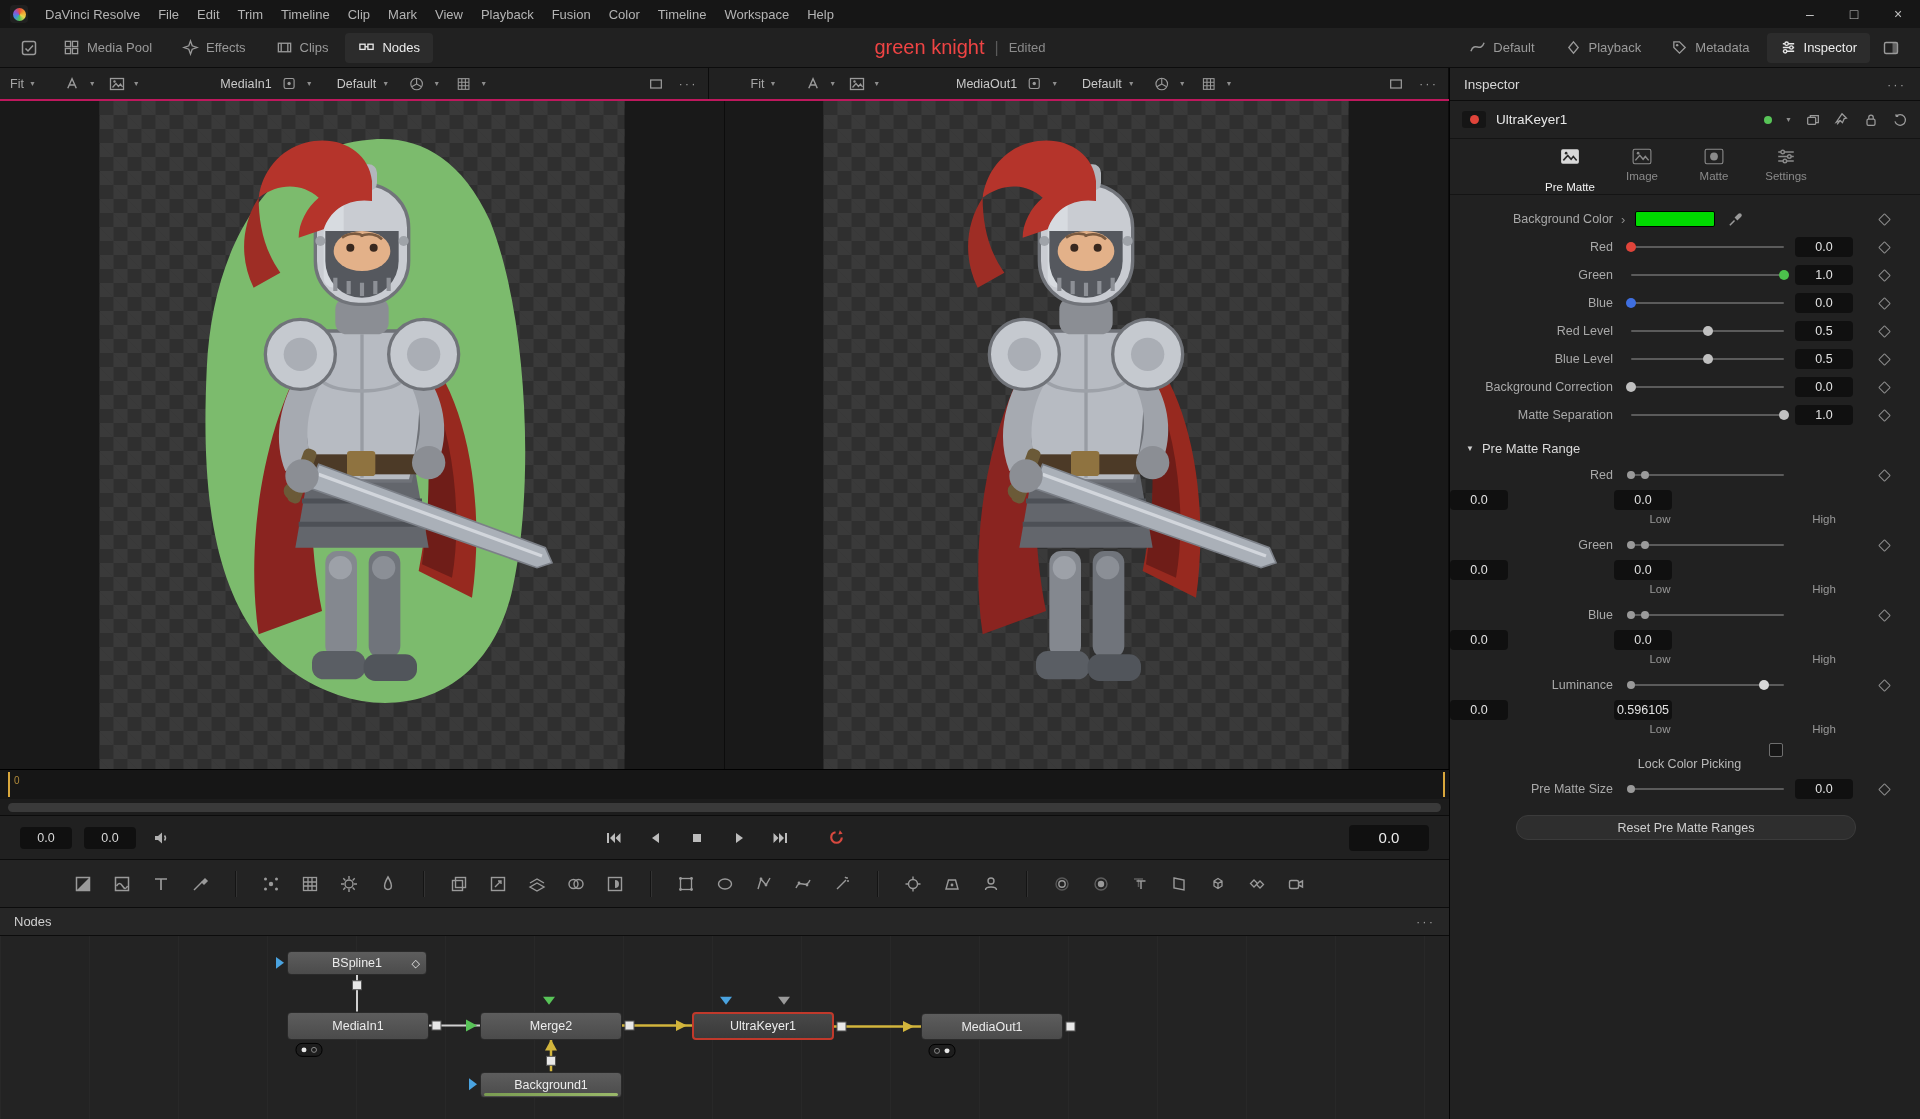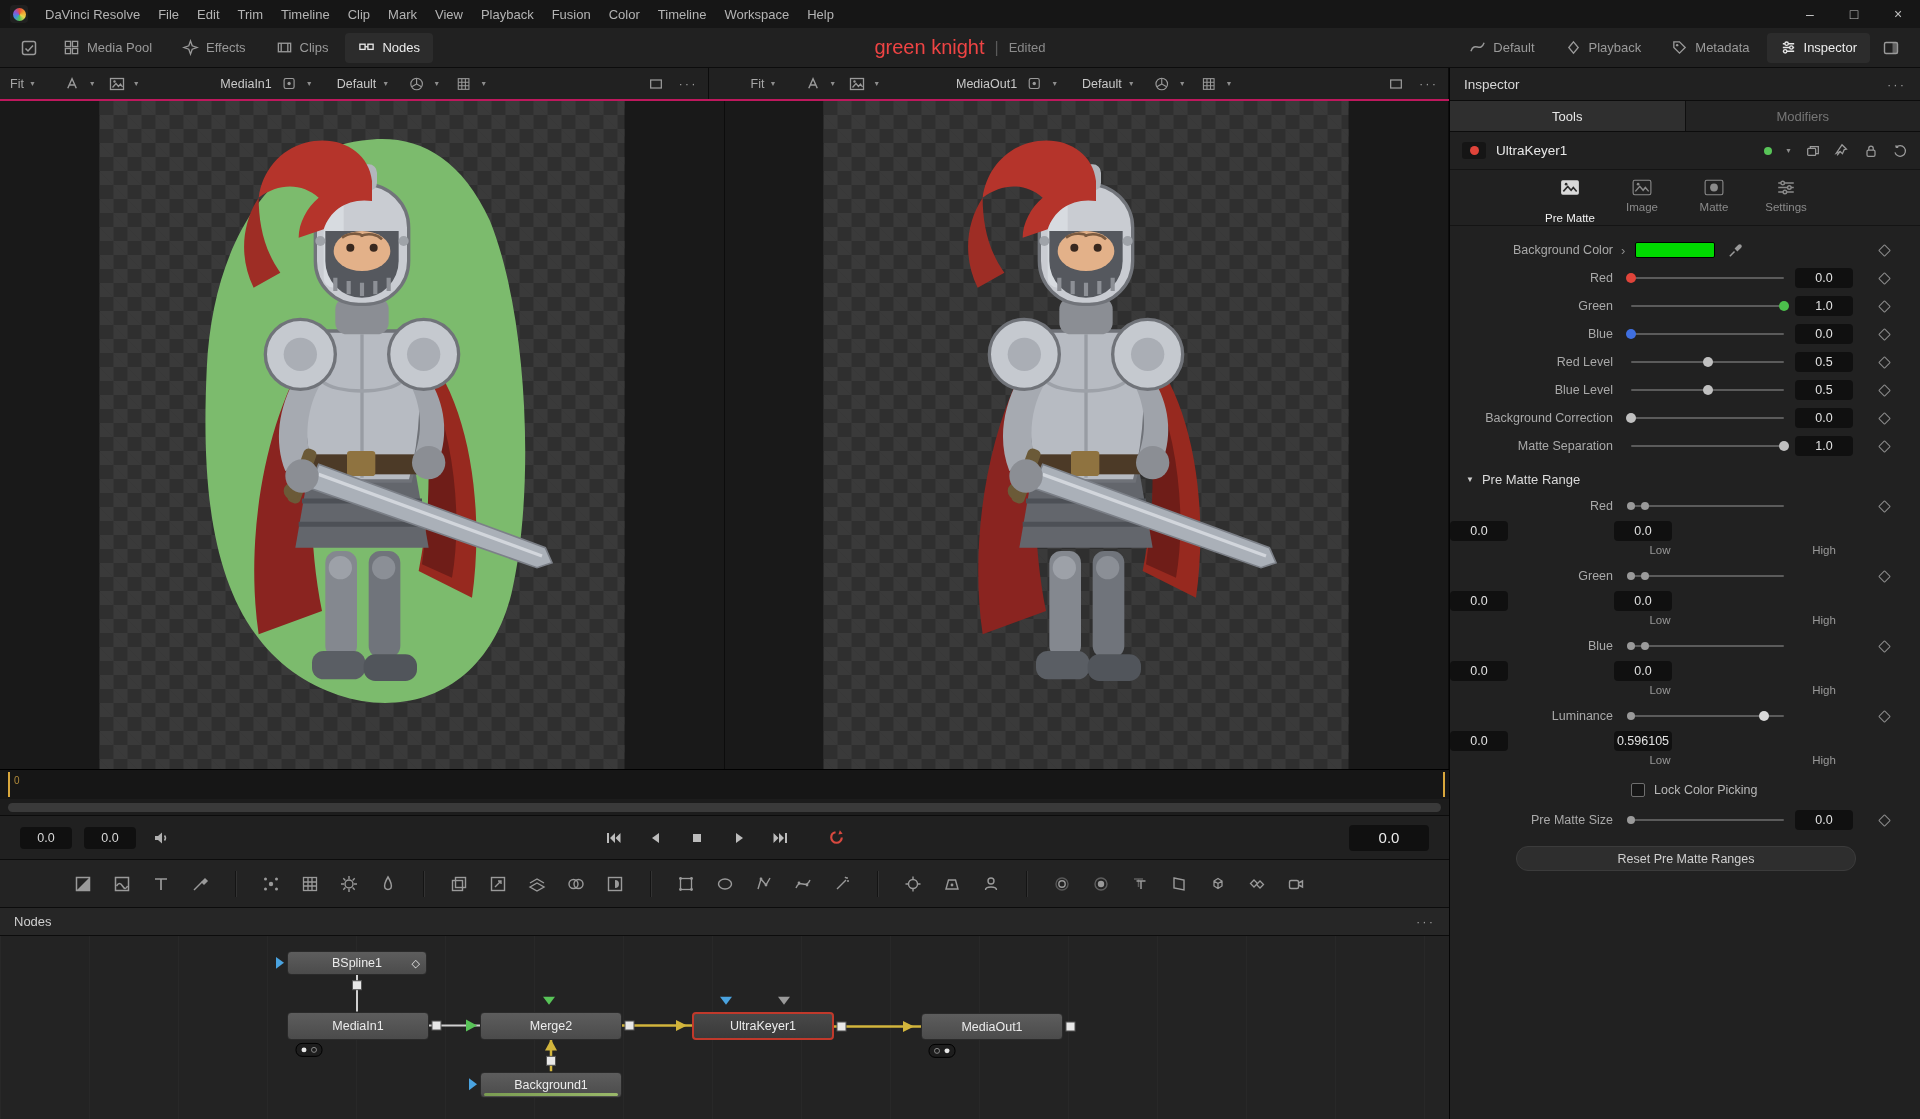--- a/index.html
+++ b/index.html
@@ -104,21 +104,21 @@
   .sec .chev { font-size:8px; color:#cfcfcf; }
   .rline1 { height:24px; display:flex; align-items:center; padding-right:30px; }
   .rline2 { height:26px; display:flex; align-items:center; padding-right:30px; }
   .rline2 .lowbox { margin-left:181px; }
   .rline2 .highbox { margin-left:106px; }
   .rline2 .vbox { margin-left:0; }
   .rline2 .highbox.vbox { margin-left:106px; }
   .rline3 { height:20px; display:flex; font-size:11.5px; color:#989898; padding-right:30px; }
   .rline3 .lowlab { margin-left:181px; width:58px; text-align:center; }
   .rline3 .highlab { margin-left:106px; width:58px; text-align:center; }
-  .lockrow { height:32px; display:flex; align-items:center; }
+  .lockrow { height:32px; display:flex; align-items:center;flex-direction:column; }
   .checkbox { width:14px; height:14px; border:1px solid #6e6e6e; border-radius:2px; margin-left:181px; background:#161616; }
   .locklabel { margin-left:9px; font-size:12.5px; color:#b8b8b8; }
   .resetbtn { margin:12px 0 0 66px; width:340px; height:25px; border-radius:12px; background:#2e2e2e; border:1px solid #3b3b3b; display:flex; align-items:center; justify-content:center; font-size:12.5px; color:#cfcfcf; }
 </style>
 </head>
 <body>
 
 <svg width="0" height="0" style="position:absolute">
 <defs>
 <g id="knight">
@@ -705,24 +705,20 @@
           <span>Background1</span>
         </div>
       </div>
     </div>
 
     <div class="inspector">
       <div class="insp-header">
         <span>Inspector</span>
         <span class="ellip" style="margin-left:auto">···</span>
       </div>
-      <div class="insp-tabs">
-        <span class="insp-tab active">Tools</span>
-        <span class="insp-tab">Modifiers</span>
-      </div>
       <div class="node-header">
         <span class="enable-toggle">
             <span class="enable-dot"></span>
           </span>
         <span class="node-title">UltraKeyer1</span>
         <span class="nh-icons">
           <span class="status-dot"></span>
           <span class="chev">▼</span>
           <svg width="16" height="16" viewBox="0 0 18 18" stroke="#9a9a9a" fill="none" stroke-width="1.4">
               <rect x="3" y="6" width="9" height="8" rx="1"></rect>

